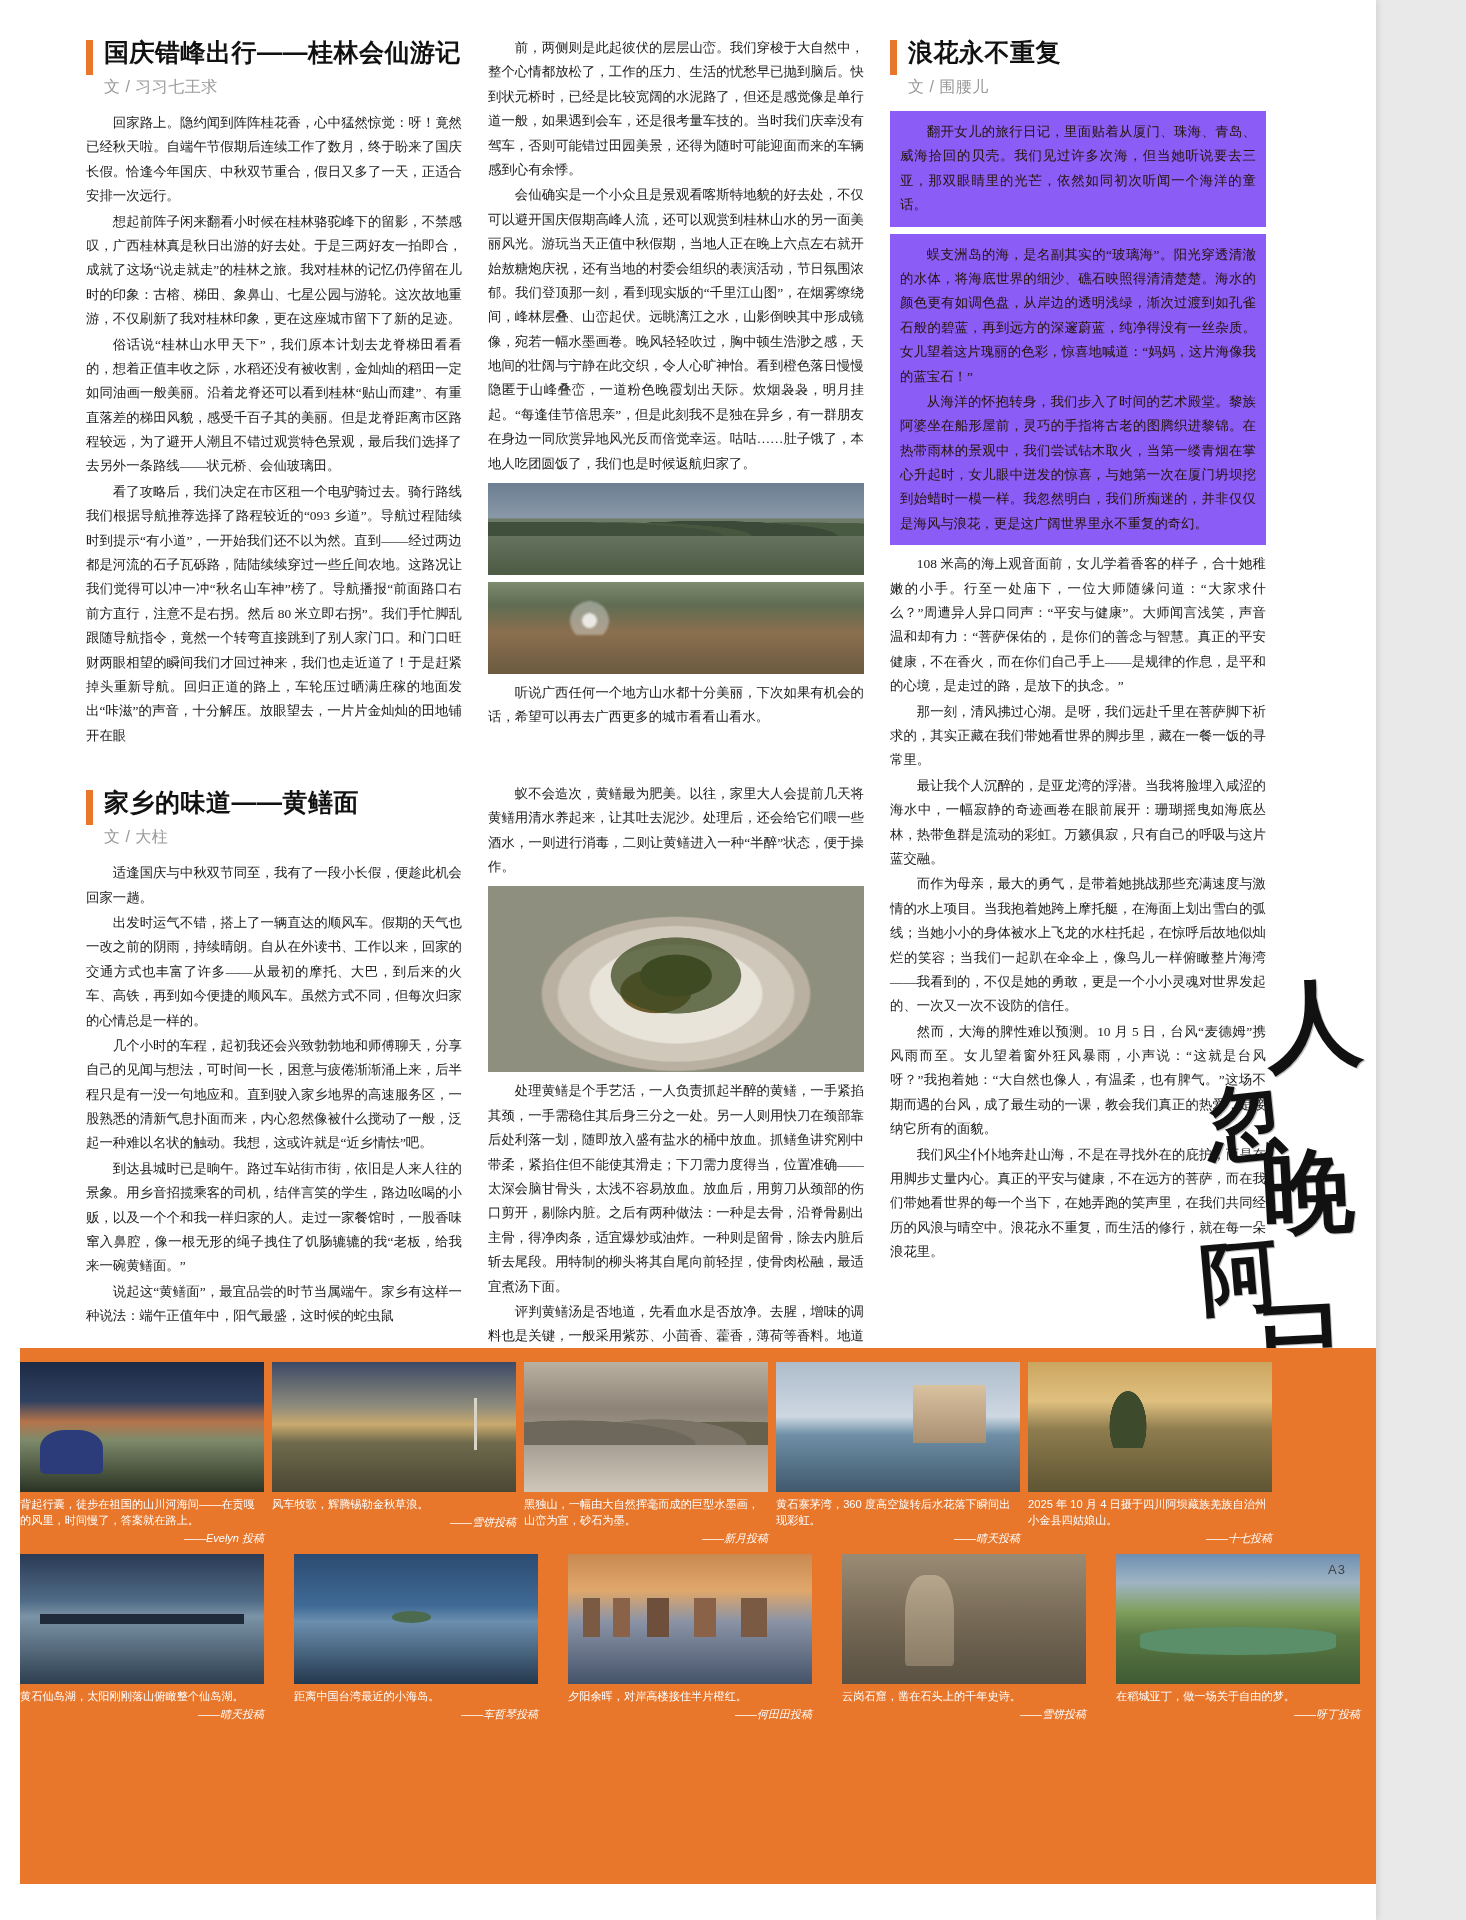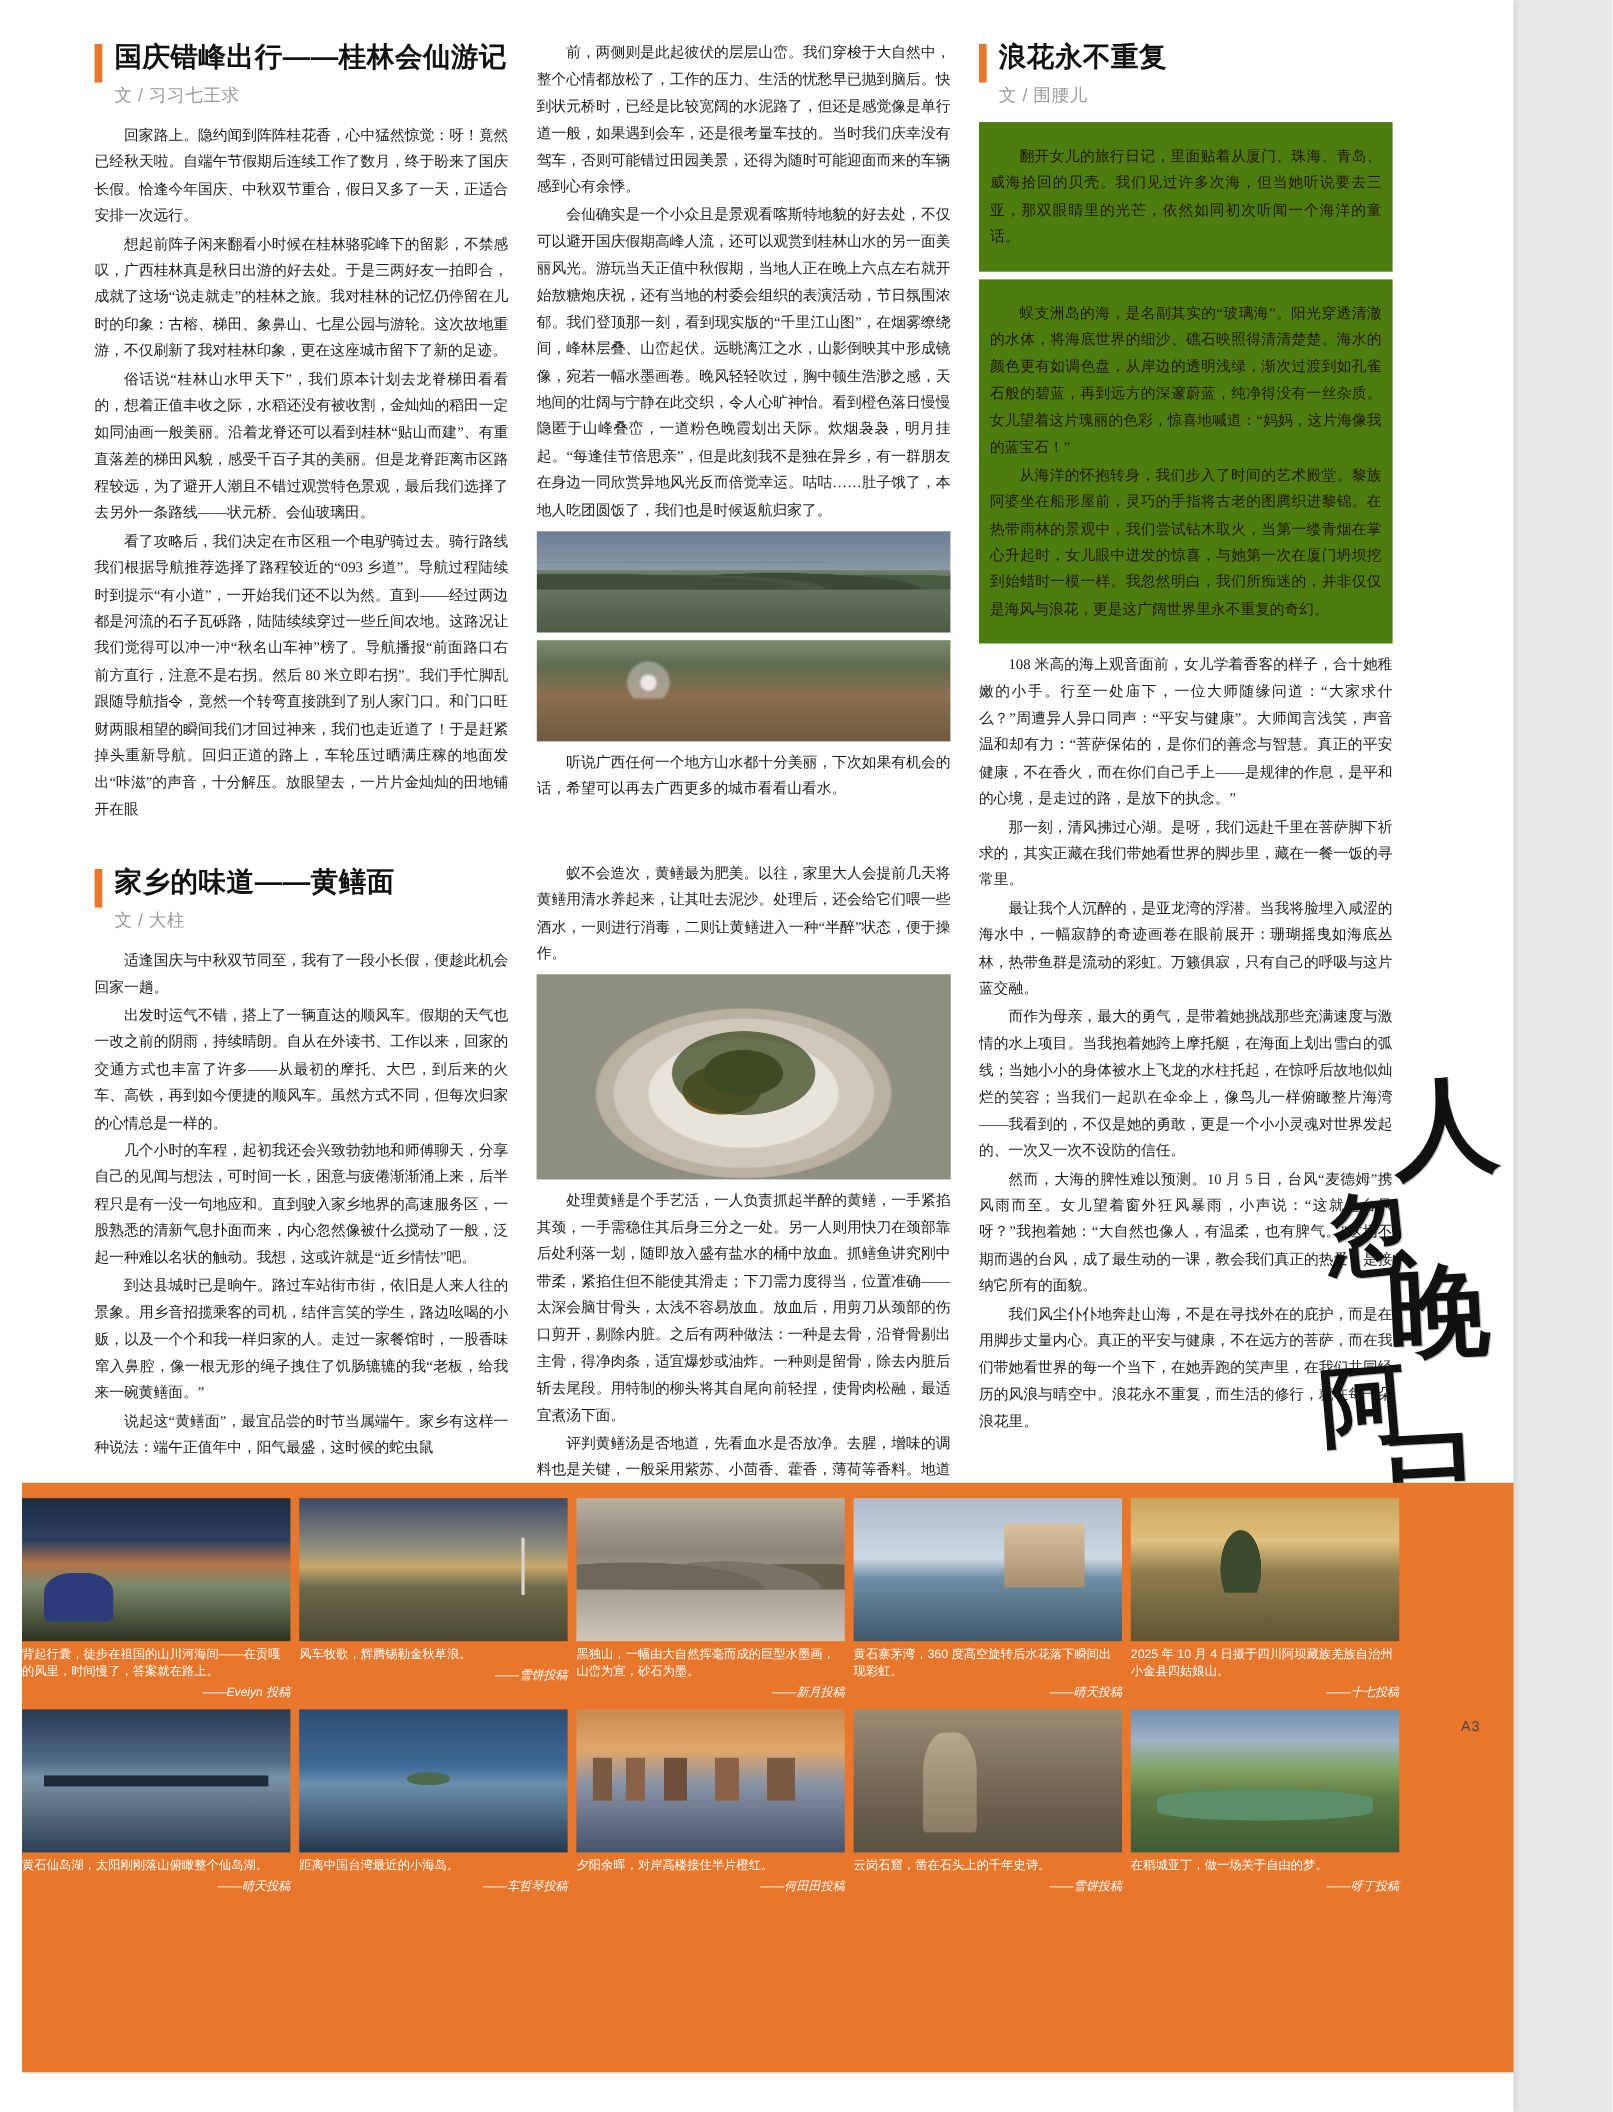--- a/index.html
+++ b/index.html
@@ -78,22 +78,22 @@
     font-size: 13.4px;
     line-height: 1.82;
     text-align: justify;
     margin: 0 0 0 0;
     text-indent: 2em;
     color: #1b1b1b;
   }
   p.body + p.body { margin-top: 1px; }
 
   .orange-box {
-    background: #4d7c0f;
-    padding: 19px 10px;
+    background: #8b5cf6;
+    padding: 9px 10px;
     margin-bottom: 7px;
   }
   .orange-box p.body { color: #231509; }
 
   
   .photo {
     width: 100%;
     display: block;
     margin: 7px 0 7px 0;
     position: relative;
@@ -166,21 +166,21 @@
   .gallery {
     position: absolute;
     left: 20px;
     top: 1348px;
     width: 1356px;
     height: 536px;
     background: #e8762b;
     padding: 14px 16px 10px 0;
   }
   .g-row { display: flex; gap: 8px; }
-  .g-row.second { margin-top: 8px; }
+  .g-row.second { margin-top: 8px; justify-content: space-between; }
   .g-cell { position: relative; }
   .g-img {
     width: 100%;
     height: 130px;
     display: block;
     position: relative;
     overflow: hidden;
     border: 0;
   }
   .g-cap {

